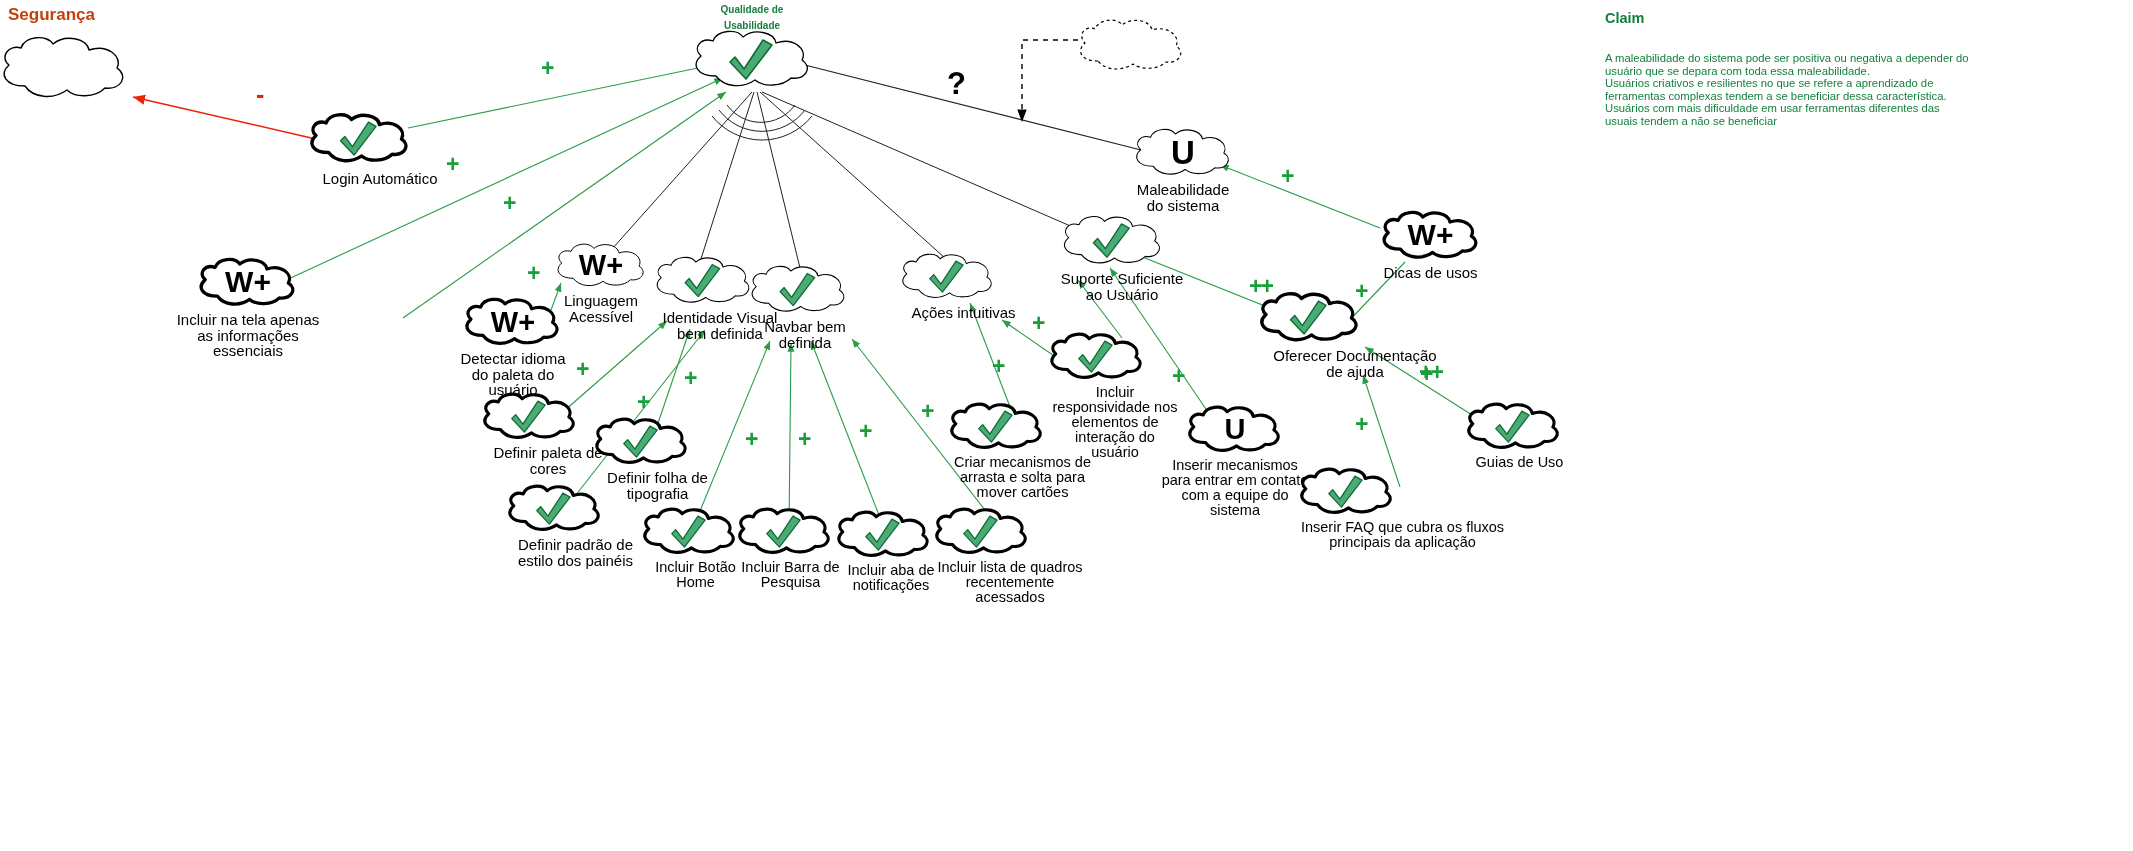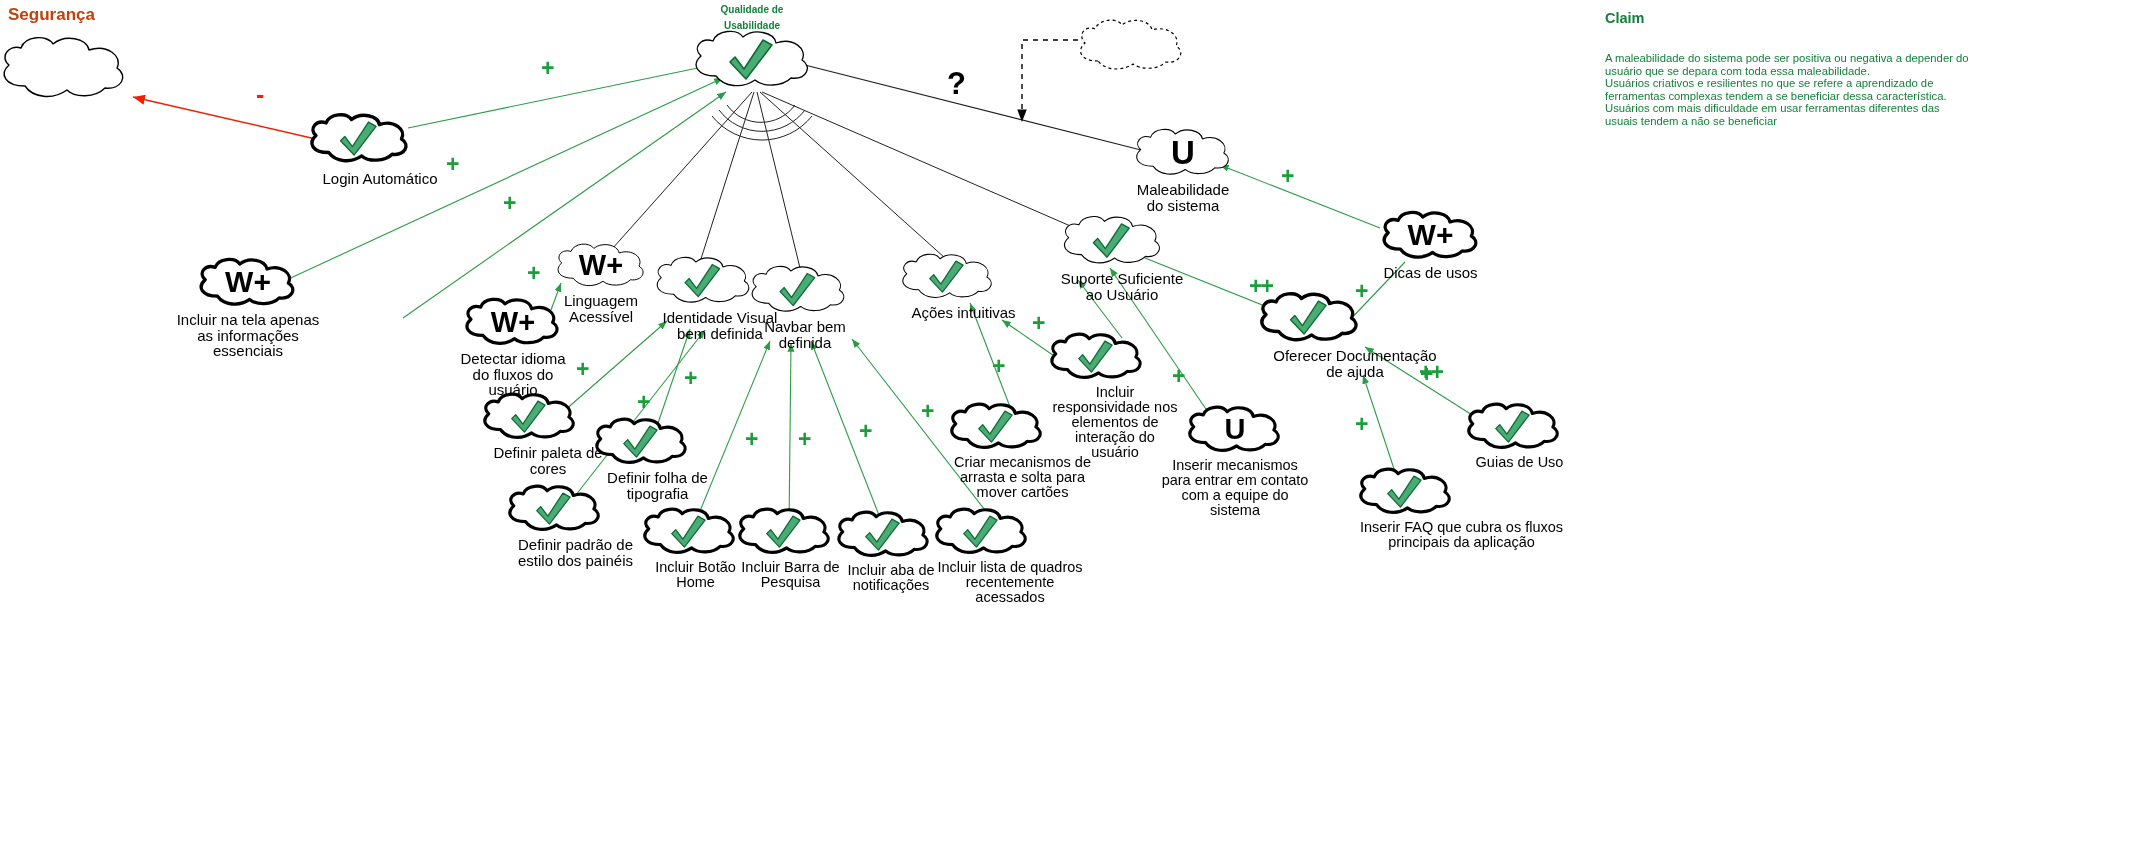--- a/index.html
+++ b/index.html
@@ -194,21 +194,21 @@
 
 
   <div class="node" id="n-detectar" style="left:448px;top:295px;width:130px;">
     <div class="cloudwrap" style="width:108px;height:55px;">
       <svg width="108" height="55" viewBox="0 0 130 68">
         <path d="M28 50 C9 50 3 39 13 30 C4 22 13 11 25 15 C29 4 49 2 55 11 C66 2 86 6 88 17 C105 11 120 23 114 34 C125 41 118 54 103 52 C94 61 75 61 67 54 C54 63 36 61 28 50 Z" fill="#fff" stroke="#000" stroke-width="4" stroke-linejoin="round"></path>
       </svg>
       <div class="glyph" style="font-size:29px;">W+</div>
     </div>
     <div class="label">Detectar idioma
-do fluxos do
+do paleta do
 usuário</div>
   </div>
 
   <div class="node" id="n-linguagem" style="left:545px;top:240px;width:112px;">
     <div class="cloudwrap" style="width:105px;height:52px;">
       <svg width="105" height="52" viewBox="0 0 130 68">
         <path d="M28 50 C9 50 3 39 13 30 C4 22 13 11 25 15 C29 4 49 2 55 11 C66 2 86 6 88 17 C105 11 120 23 114 34 C125 41 118 54 103 52 C94 61 75 61 67 54 C54 63 36 61 28 50 Z" fill="#fff" stroke="#000" stroke-width="1.3" stroke-linejoin="round"></path>
       </svg>
       <div class="glyph" style="font-size:29px;">W+</div>
     </div>
@@ -369,21 +369,21 @@
         <path d="M28 50 C9 50 3 39 13 30 C4 22 13 11 25 15 C29 4 49 2 55 11 C66 2 86 6 88 17 C105 11 120 23 114 34 C125 41 118 54 103 52 C94 61 75 61 67 54 C54 63 36 61 28 50 Z" fill="#fff" stroke="#000" stroke-width="4" stroke-linejoin="round"></path>
       </svg>
       <div class="glyph" style="font-size:29px;">U</div>
     </div>
     <div class="label">Inserir mecanismos
 para entrar em contato
 com a equipe do
 sistema</div>
   </div>
 
-  <div class="node small" id="n-faq" style="left:1354px;top:465px;width:215px;">
+  <div class="node small" id="n-faq" style="left:1295px;top:465px;width:215px;">
     <div class="cloudwrap">
       <svg width="104" height="54" viewBox="0 0 130 68">
         <path d="M28 50 C9 50 3 39 13 30 C4 22 13 11 25 15 C29 4 49 2 55 11 C66 2 86 6 88 17 C105 11 120 23 114 34 C125 41 118 54 103 52 C94 61 75 61 67 54 C54 63 36 61 28 50 Z" fill="#fff" stroke="#000" stroke-width="4" stroke-linejoin="round"></path>
         <path d="M47 31 L56 43 L75 14 L84 19 L58 53 L42 36 Z" fill="#4aab74" stroke="#0e6b33" stroke-width="1.6" stroke-linejoin="round"></path>
       </svg>
     </div>
     <div class="label">Inserir FAQ que cubra os fluxos
 principais da aplicação</div>
   </div>
 

